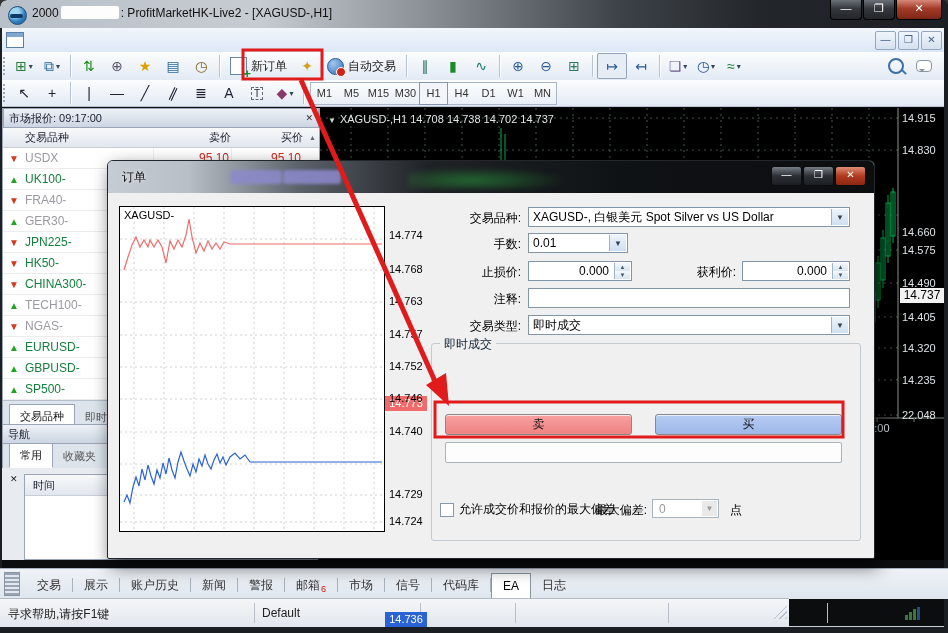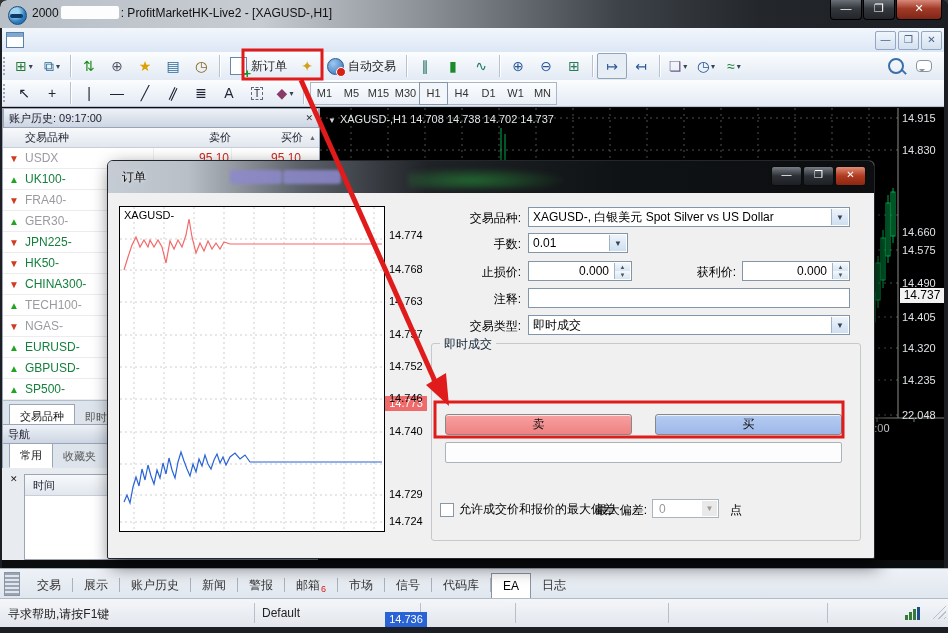--- a/index.html
+++ b/index.html
@@ -145,21 +145,21 @@
   .devunit{position:absolute;left:298px;top:3px;}
   
   .tabrow{left:0;top:568px;width:948px;height:30px;background:linear-gradient(#eef2f7,#dfe6ee);
     border-top:1px solid #a8b2c0;display:flex;align-items:flex-end;z-index:5;}
   .vgrip{width:14px;height:22px;margin:0 6px 3px 4px;border:1px solid #8a94a2;
     background:repeating-linear-gradient(0deg,#9aa4b2 0 2px,#dfe6ee 2px 4px);}
   .ttab{font-size:12px;color:#333;padding:5px 11px;position:relative;}
   .ttab .sub{font-size:9px;color:#e01515;vertical-align:-3px;margin-left:1px;}
   .ttab.active{background:#fff;border:1px solid #8a94a2;border-bottom:1px solid #fff;color:#000;}
   .ttsep{width:1px;height:14px;background:#aab2be;margin-bottom:7px;}
-  .statusbar{left:0;top:598px;width:948px;height:28px;background:linear-gradient(#f4f6f9,#e2e6ec);
+  .statusbar{left:0;top:598px;width:789px;height:28px;background:linear-gradient(#f4f6f9,#e2e6ec);
     border-top:1px solid #b4bac4;font-size:12px;color:#222;z-index:5;}
   .scell-sep{position:absolute;top:4px;bottom:4px;width:1px;background:#b9bfc9;}
   .stext{position:absolute;top:7px;}
   .connbars{position:absolute;left:905px;top:7px;display:flex;align-items:flex-end;height:14px;}
   .connbars i{width:3px;margin-right:1px;display:block;}
   .rgrip{position:absolute;right:2px;top:6px;width:14px;height:14px;
     background:linear-gradient(135deg,transparent 0 50%,#b9bfc9 50% 55%,transparent 55% 70%,#b9bfc9 70% 75%,transparent 75% 90%,#b9bfc9 90% 95%,transparent 95%);}
   .botframe{left:0;top:626px;width:948px;height:7px;background:#1b1e22;border-top:1px solid #c8d0da;}
   .annot{left:0;top:0;width:948px;height:633px;z-index:50;pointer-events:none;}
 </style>
@@ -409,21 +409,21 @@
         <div class="scale-lab" style="top: 234px;">14.320</div>
         <div class="scale-lab" style="top: 266px;">14.235</div>
         <div class="scale-lab" style="top: 301px;">22.048</div>
       </div>
     <div class="pbadge" style="top:180px;">14.737</div>
     <div class="tlab" style="left:542px;top:314px;">03:00</div>
   </div>
 
   <div class="abs mw">
     <div class="panel-title">
-      <span>账户历史: 09:17:00</span>
+      <span>市场报价: 09:17:00</span>
       <span class="px">✕</span>
     </div>
     <div class="mw-head">
       <span class="mwc1">交易品种</span>
       <span class="mwc2">卖价</span>
       <span class="mwc3">买价</span>
       <span class="mw-up">▲</span>
     </div>
     <div id="mw-rows">
         <div class="mwrow muted">

